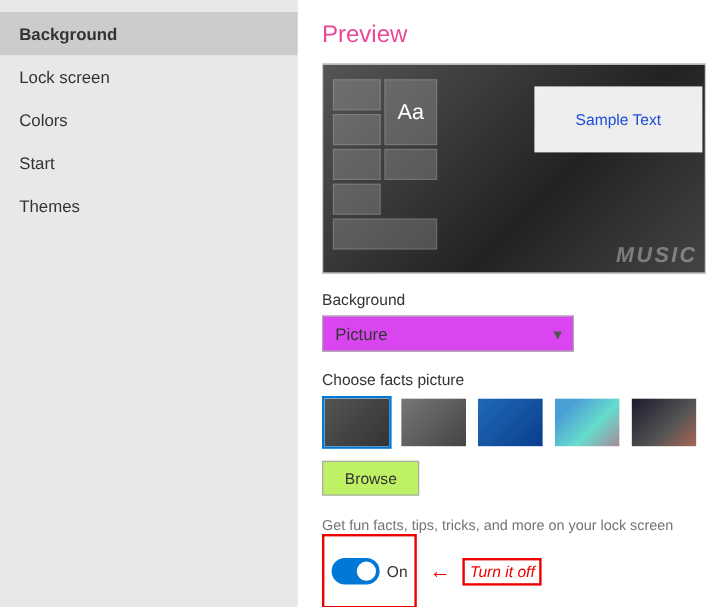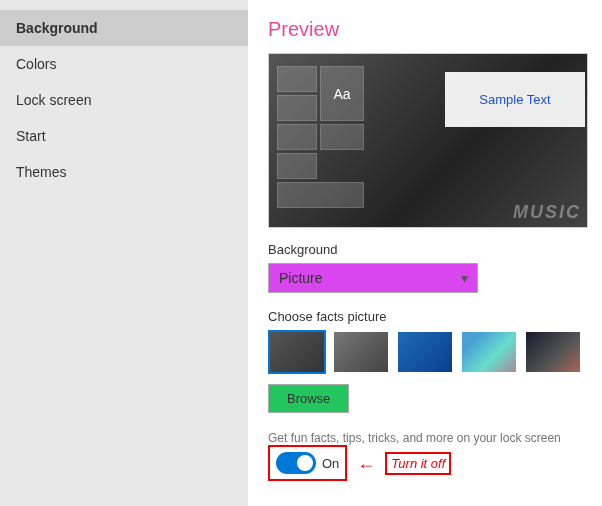--- a/index.html
+++ b/index.html
@@ -70,21 +70,21 @@
       height: 150px;
       display: grid;
       grid-template-columns: 40px 44px;
       grid-template-rows: repeat(5, 26px);
       gap: 3px;
     }
     .preview-tile {
       background: rgba(200,200,200,0.25);
       border: 1px solid rgba(255,255,255,0.15);
     }
-    .preview-tile.tall { grid-row: span 2; background: rgba(180,180,180,0.3); display: flex; align-items: center; justify-content: center; color: #fff; font-size: 14px; }
+    .preview-tile.tall { grid-row: span 2; background: rgba(180,180,180,0.3); display: flex; align-items: center; justify-content: center; color: #fff; font-size: 18px; }
     .preview-tile.wide { grid-column: span 2; }
     
     .preview-sample {
       position: absolute;
       top: 18px;
       right: 2px;
       width: 140px;
       height: 55px;
       background: rgba(255,255,255,0.92);
       display: flex;
@@ -153,21 +153,21 @@
     .thumb-1 { background: linear-gradient(135deg, #555 0%, #333 100%); }
     .thumb-2 { background: linear-gradient(135deg, #777 0%, #444 100%); }
     .thumb-3 { background: linear-gradient(135deg, #1e6bb5 0%, #0a3d8f 100%); }
     .thumb-4 { background: linear-gradient(135deg, #4a9fd4 20%, #6dc 60%, #a89 100%); }
     .thumb-5 { background: linear-gradient(135deg, #1a1a2e 0%, #555 60%, #a65 100%); }
 
     
     .browse-btn {
       padding: 6px 18px;
       border: 1px solid #aaa;
-      background: #22c55e;
+      background: #bef264;
       font-size: 13px;
       cursor: pointer;
       color: #333;
       margin-bottom: 18px;
     }
 
     
     .tip-row {
       font-size: 12px;
       color: #737373;
@@ -179,21 +179,21 @@
     .toggle-row {
       display: flex;
       align-items: center;
       gap: 10px;
     }
     .toggle-area {
       display: flex;
       align-items: center;
       gap: 6px;
       border: 2px solid #e00;
-      padding: 5px 6px;
+      padding: 18px 6px;
     }
     .toggle-switch {
       width: 40px;
       height: 22px;
       background: #0078d7;
       border-radius: 11px;
       position: relative;
       cursor: pointer;
     }
     .toggle-switch::after {
@@ -225,24 +225,24 @@
     }
   </style>
 </head>
 <body>
 
 <div id="sidebar">
   <div class="sidebar-item active">
     <span>Background</span>
   </div>
   <div class="sidebar-item">
+    <span>Lock screen</span>
+  </div>
+  <div class="sidebar-item">
     <span>Colors</span>
-  </div>
-  <div class="sidebar-item">
-    <span>Lock screen</span>
   </div>
   <div class="sidebar-item">
     <span>Start</span>
   </div>
   <div class="sidebar-item">
     <span>Themes</span>
   </div>
 </div>
 
 <div id="main">

